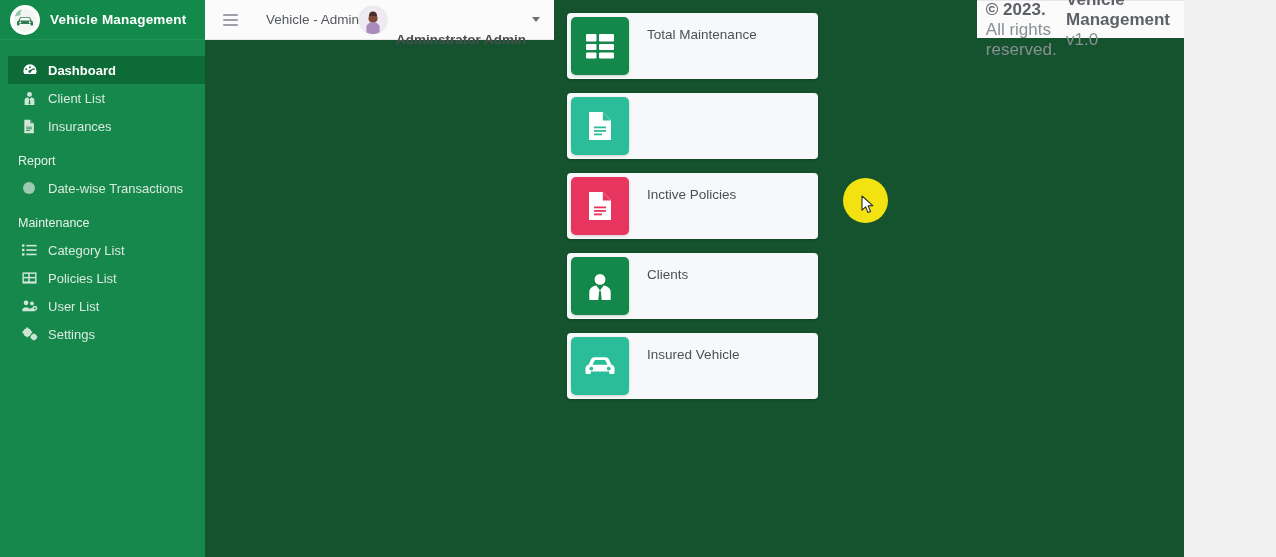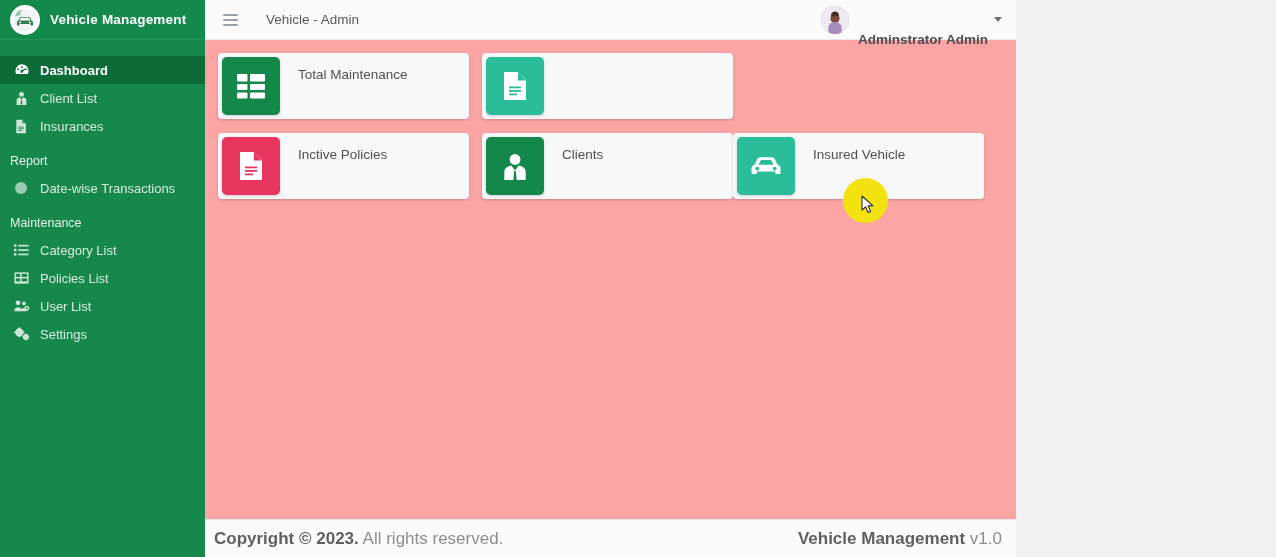--- a/index.html
+++ b/index.html
@@ -2,21 +2,21 @@
 <html><head>
 <meta charset="utf-8">
 <style>
   * { box-sizing: border-box; margin: 0; padding: 0; }
   html, body {
     width: 1276px; height: 557px;
     overflow: hidden;
     font-family: "Liberation Sans", sans-serif;
     background: #f1f1f1;
   }
-  .app { position: relative; width: 1016px; height: 557px; display: flex; }
+  .app { position: relative; width: 1184px; height: 557px; display: flex; }
 
   
   .sidebar {
     width: 205px; height: 557px;
     background: #1a8d4e;
     background: linear-gradient(180deg,#17884b 0%,#17884b 100%);
     flex: 0 0 205px;
     position: relative;
     color: #ffffff;
   }
@@ -38,21 +38,21 @@
   .brand-logo svg { display: block; }
   .brand-title {
     margin-left: 10px;
     font-size: 13.5px;
     font-weight: bold;
     letter-spacing: .2px;
     color: #ffffff;
     white-space: nowrap;
   }
 
-  .nav { padding-top: 16px; }
+  .nav { padding-top: 16px; margin-left: 8px; }
   .nav-item {
     display: flex; align-items: center;
     height: 28px;
     padding-left: 14px;
     color: #d8ebdf;
     font-size: 13px;
     white-space: nowrap;
     cursor: pointer;
   }
   .nav-item .ico {
@@ -72,22 +72,22 @@
     font-size: 12.5px;
     color: #e6f2ea;
     white-space: nowrap;
   }
 
   
   .main {
     flex: 1 1 auto;
     height: 557px;
     position: relative;
-    display: flex; flex-direction: column;
-    background: #fca5a5;
+    display: flex; flex-direction: row;
+    background: #14532d;
   }
 
   
   .topbar {
     height: 40px; flex: 0 0 40px;
     background: #fbfbfb;
     border-bottom: 1px solid #e9e9e9;
     display: flex; align-items: center;
     padding: 0 14px 0 12px;
   }

